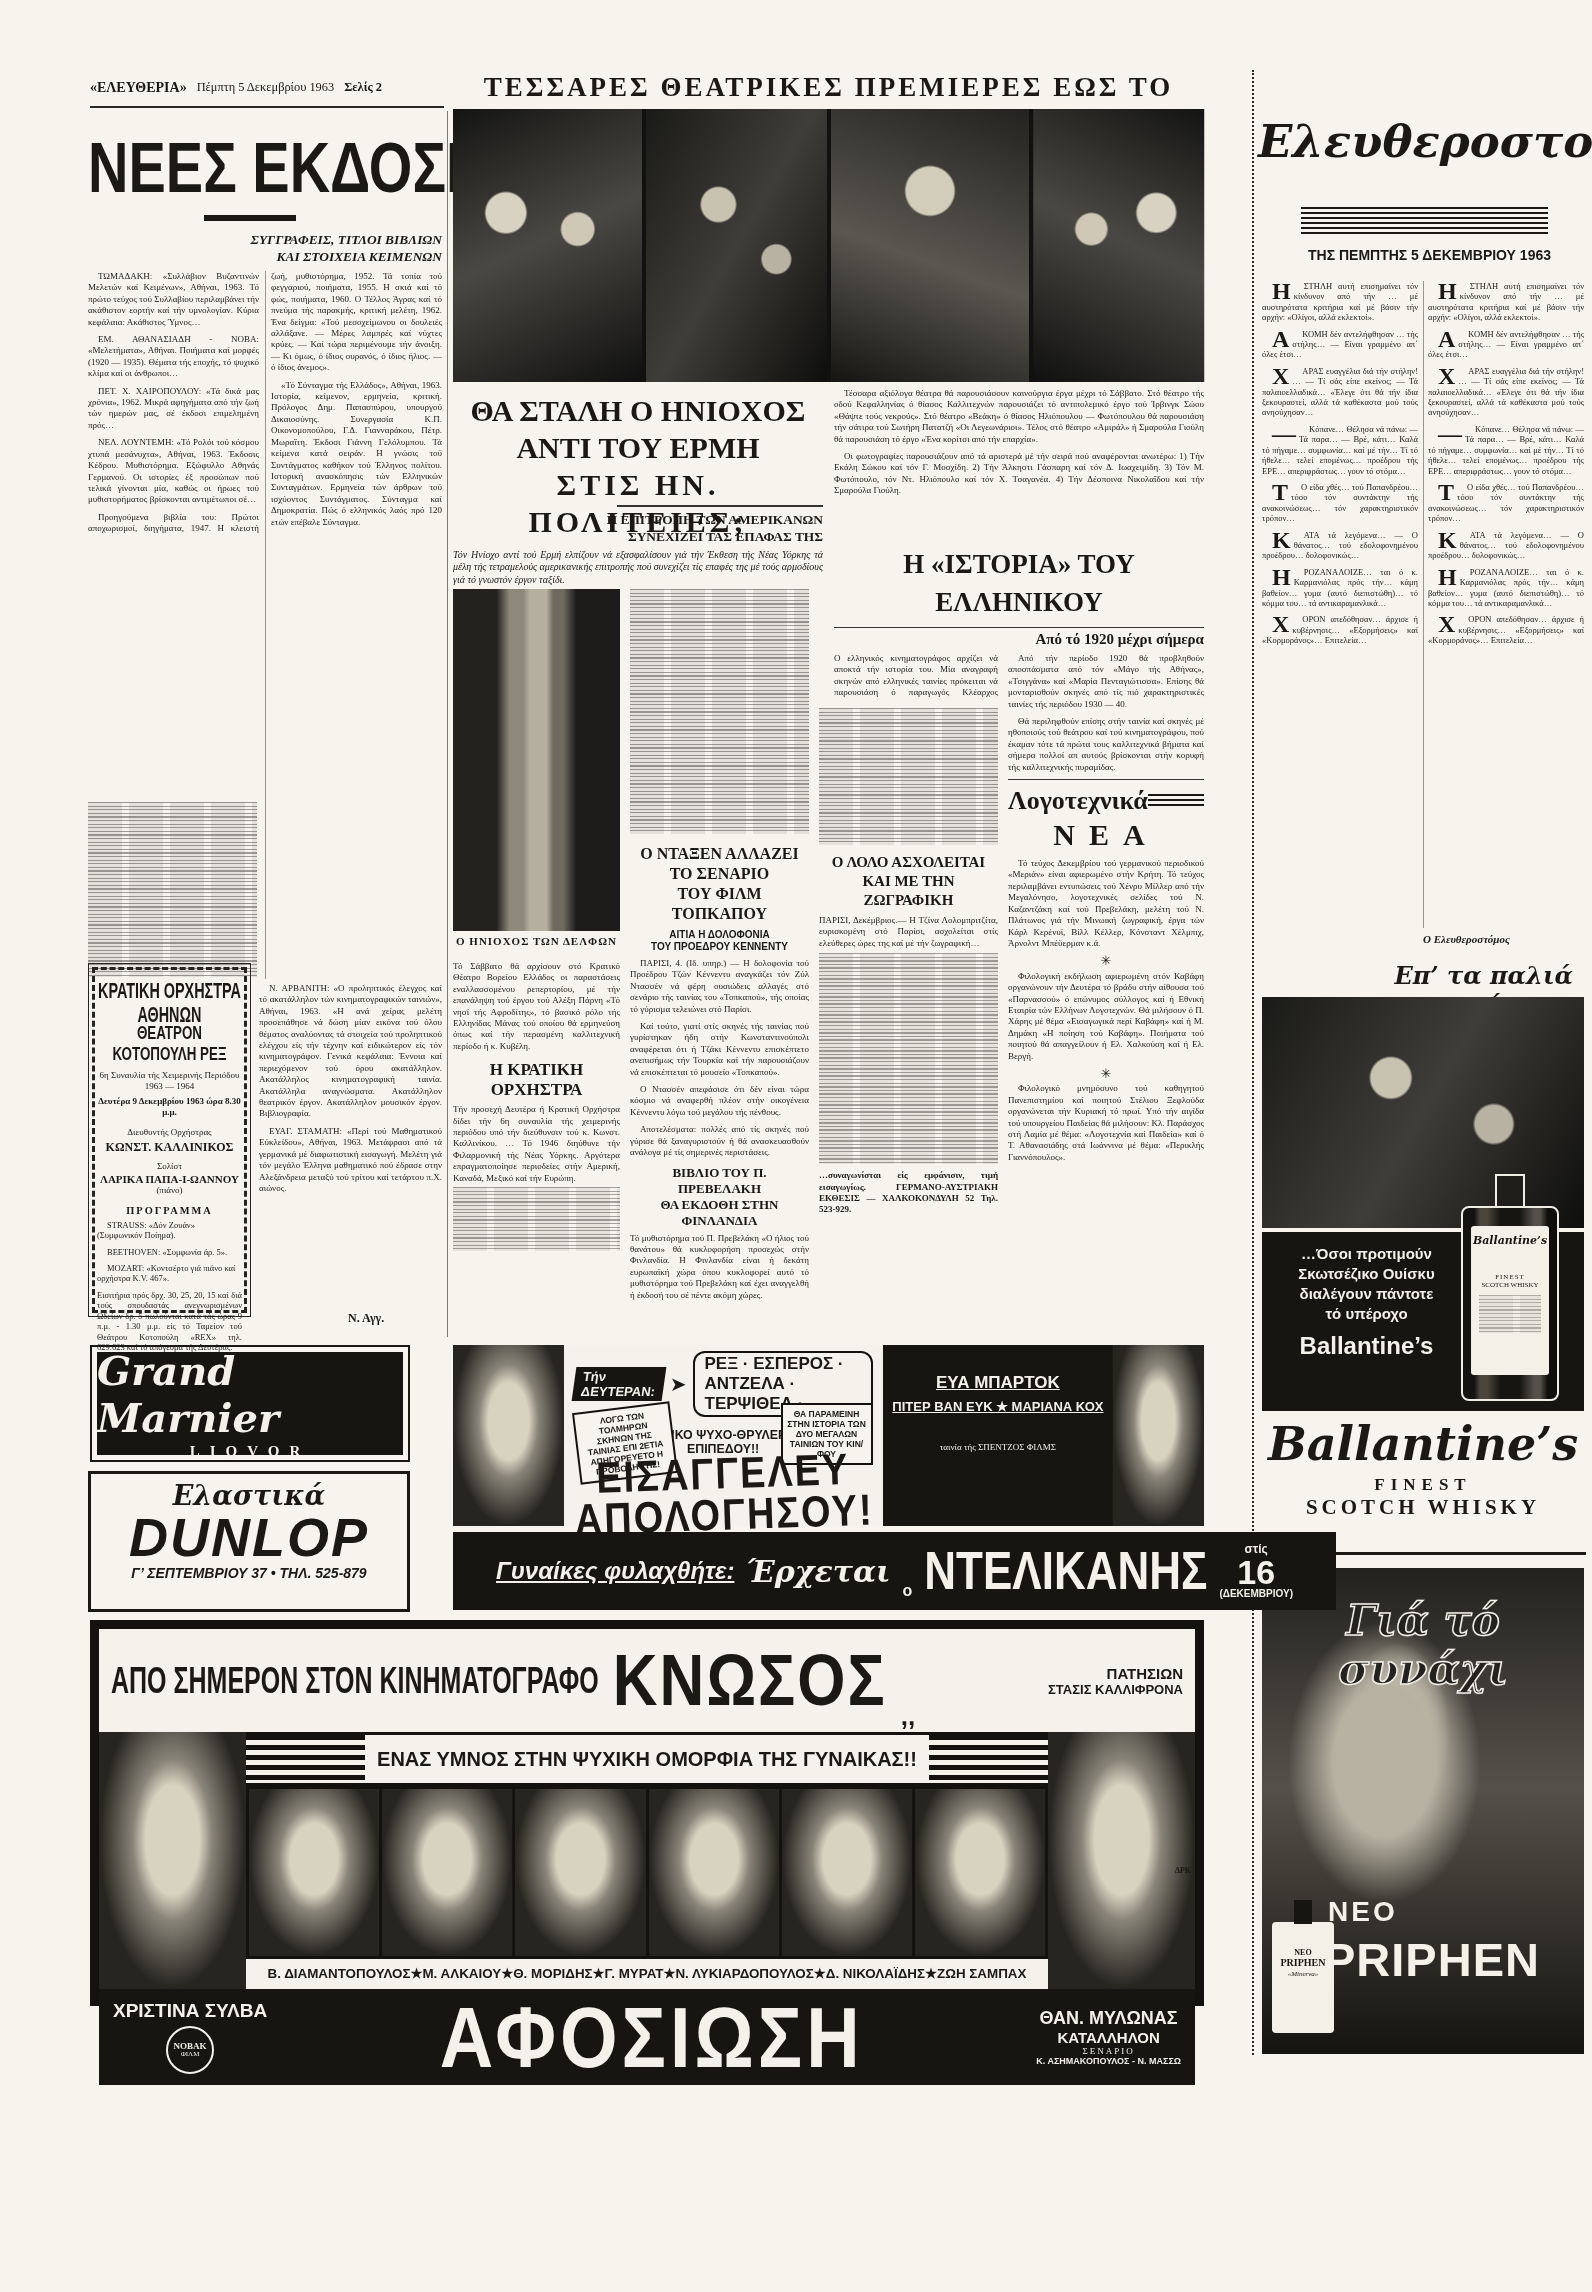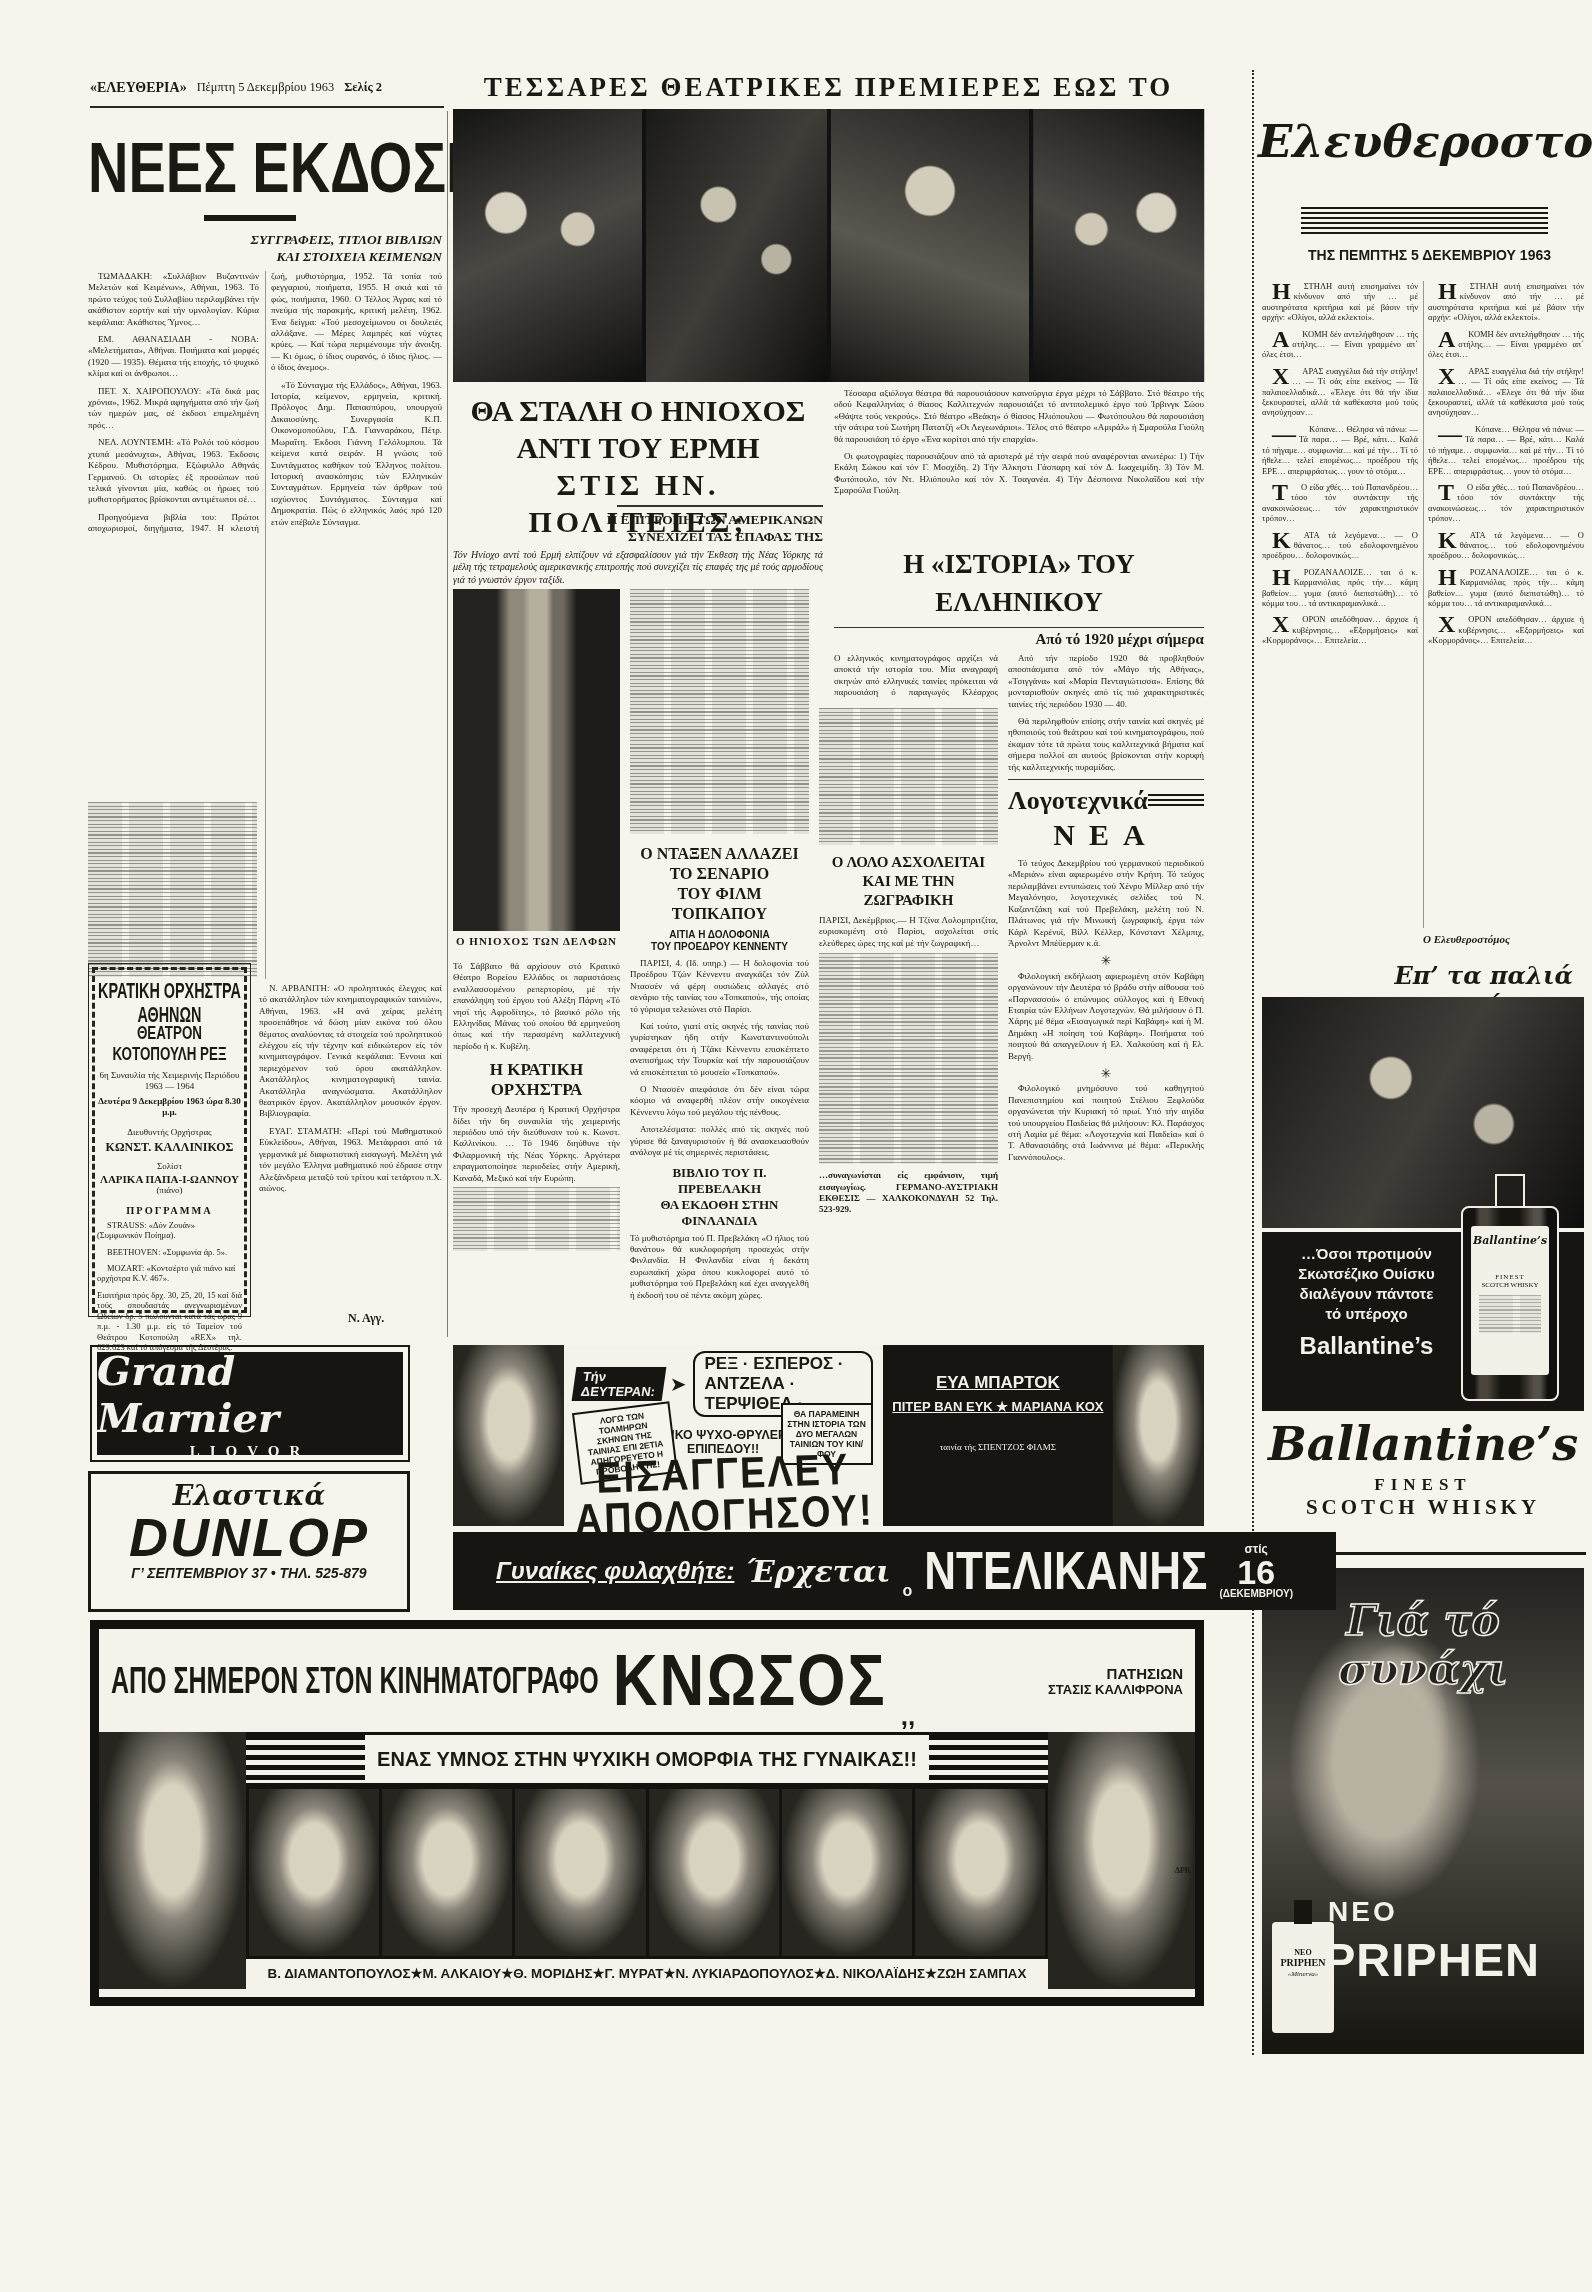--- a/index.html
+++ b/index.html
@@ -342,17 +342,33 @@
           <div class="ph ph-face" style="flex:1;transform:scaleX(-1);"></div>
           <div class="ph ph-face" style="flex:1;"></div>
           <div class="ph ph-face" style="flex:1;transform:scaleX(-1);"></div>
           <div class="ph ph-face" style="flex:1;"></div>
           <div class="ph ph-face" style="flex:1;transform:scaleX(-1);"></div>
         </div>
         <div class="cond ctr" style="height:30px;line-height:30px;font-size:13.4px;">Β. ΔΙΑΜΑΝΤΟΠΟΥΛΟΣ★Μ. ΑΛΚΑΙΟΥ★Θ. ΜΟΡΙΔΗΣ★Γ. ΜΥΡΑΤ★Ν. ΛΥΚΙΑΡΔΟΠΟΥΛΟΣ★Δ. ΝΙΚΟΛΑΪΔΗΣ★ΖΩΗ ΣΑΜΠΑΧ</div>
       </div>
       <div class="ph ph-face" style="width:147px;transform:scaleX(-1);"></div>
     </div>
+    <div class="inv" style="height:96px;display:flex;align-items:center;justify-content:space-between;padding:0 14px;">
+      <div style="text-align:center;">
+        <div class="cond" style="font-size:19px;">ΧΡΙΣΤΙΝΑ ΣΥΛΒΑ</div>
+        <div style="width:44px;height:44px;border:2px solid #f3f1e9;border-radius:50%;margin:4px auto 0 auto;display:flex;flex-direction:column;align-items:center;justify-content:center;line-height:1;">
+          <span style="font-size:9px;font-weight:bold;">ΝΟΒΑΚ</span>
+          <span style="font-size:7px;">ΦΙΛΜ</span>
+        </div>
+      </div>
+      <div class="cond" style="font-size:74px;transform:scaleY(1.15);letter-spacing:4px;">ΑΦΟΣΙΩΣΗ</div>
+      <div style="text-align:center;">
+        <div class="cond" style="font-size:18px;">ΘΑΝ. ΜΥΛΩΝΑΣ</div>
+        <div class="cond" style="font-size:15px;">ΚΑΤΑΛΛΗΛΟΝ</div>
+        <div style="font-size:9px;letter-spacing:2px;">ΣΕΝΑΡΙΟ</div>
+        <div class="cond" style="font-size:9px;">Κ. ΑΣΗΜΑΚΟΠΟΥΛΟΣ - Ν. ΜΑΣΣΩ</div>
+      </div>
+    </div>
     <div class="abs" style="right:4px;top:237px;font-size:8px;font-weight:bold;">ΔΡΚ</div>
   </div>
 
 </div>
 
 
 </body></html>

